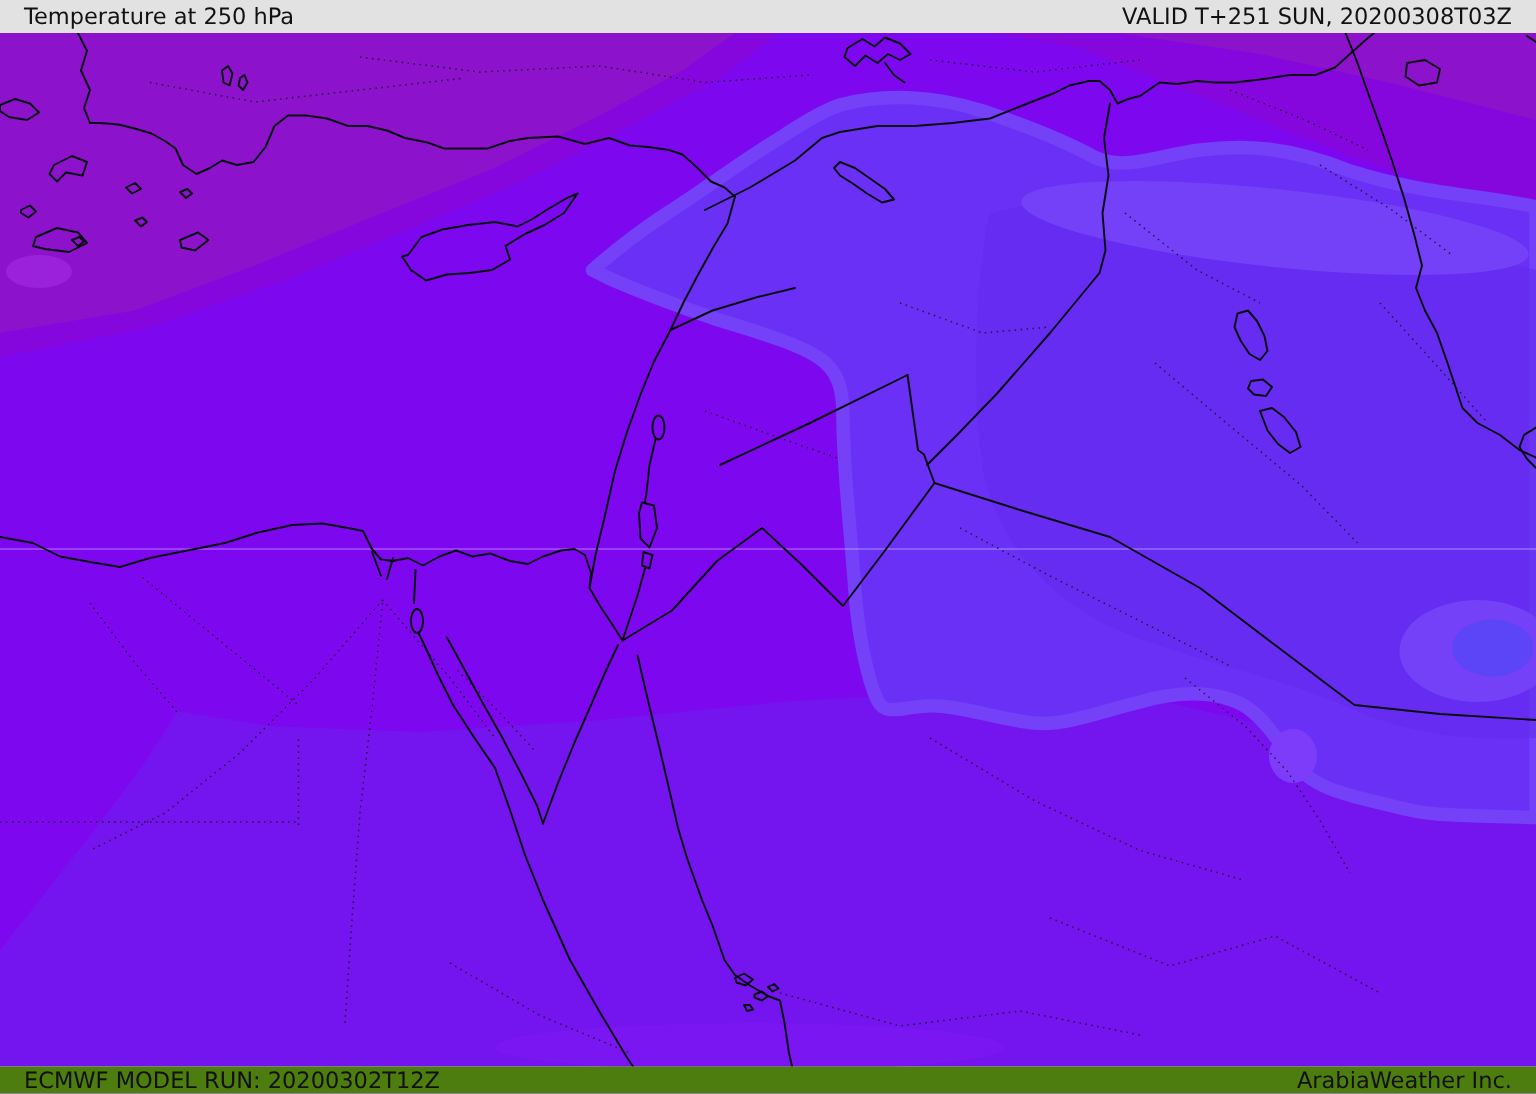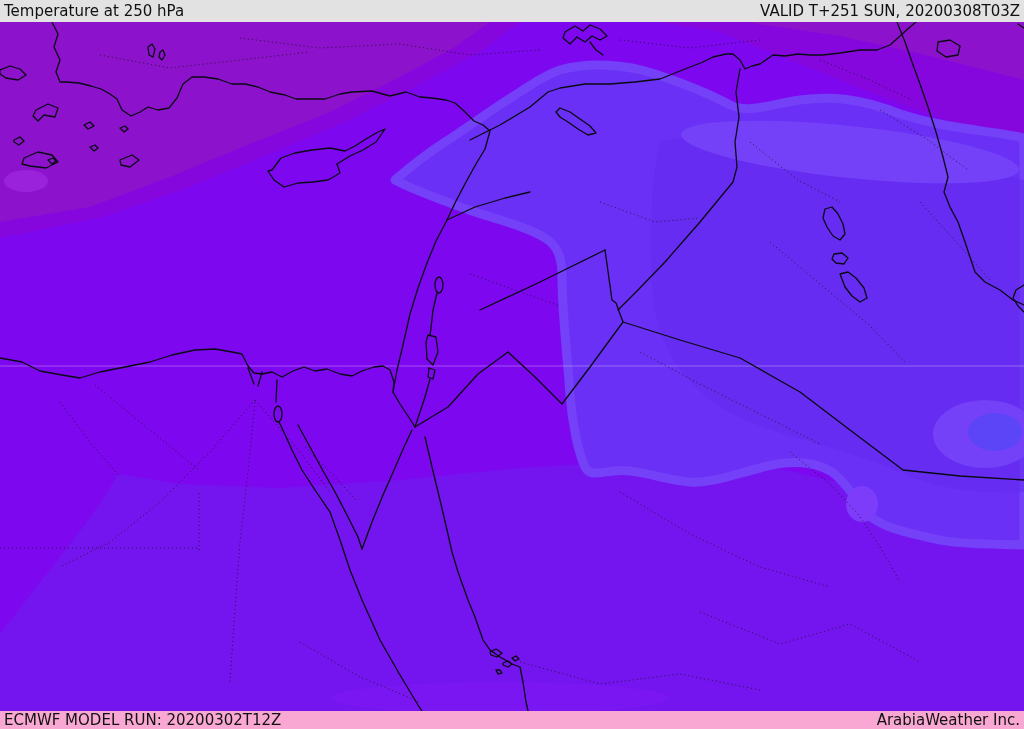--- a/index.html
+++ b/index.html
@@ -4,21 +4,21 @@
 <style>
   html,body{margin:0;padding:0;background:#888;}
   .screen{
     position:relative;width:1024px;height:729px;overflow:hidden;
     background:#e2e2e2;font-family:"DejaVu Sans","Liberation Sans",sans-serif;
     -webkit-font-smoothing:antialiased;
   }
   .bar{
     position:absolute;left:0;width:1024px;display:flex;
     justify-content:space-between;align-items:center;
-    padding:0 4px;box-sizing:border-box;
+    padding:0 16px;box-sizing:border-box;
     font-size:15px;color:#111;white-space:nowrap;
   }
   .bar.top{top:0;height:22px;}
   .bar.bottom{top:711px;height:18px;font-size:15px;}
   .mapwrap{position:absolute;top:22px;left:0;width:1024px;height:689px;}
   svg{display:block;}
 </style>
 </head>
 <body>
 
@@ -167,18 +167,18 @@
       <path d="M920,180 L958,222 990,258"></path>
       <path d="M640,330 L700,362 760,392 820,422"></path>
       <path d="M620,470 L690,512 760,545 830,565"></path>
       <path d="M790,430 L830,462 858,492 880,525 900,560"></path>
       <path d="M700,590 L780,622 850,602 920,640"></path>
       <path d="M520,640 L600,662 680,652 760,668"></path>
     </g>
   </svg>
   </div>
 
-  <div class="bar bottom" style="background: #f9a8d4; color: rgb(17, 17, 17);">
+  <div class="bar bottom" style="background: #4d7c0f; color: rgb(17, 17, 17);">
     <span>ECMWF MODEL RUN: 20200302T12Z</span>
     <span>ArabiaWeather Inc.</span>
   </div>
 
 </div>
 
 </body></html>

